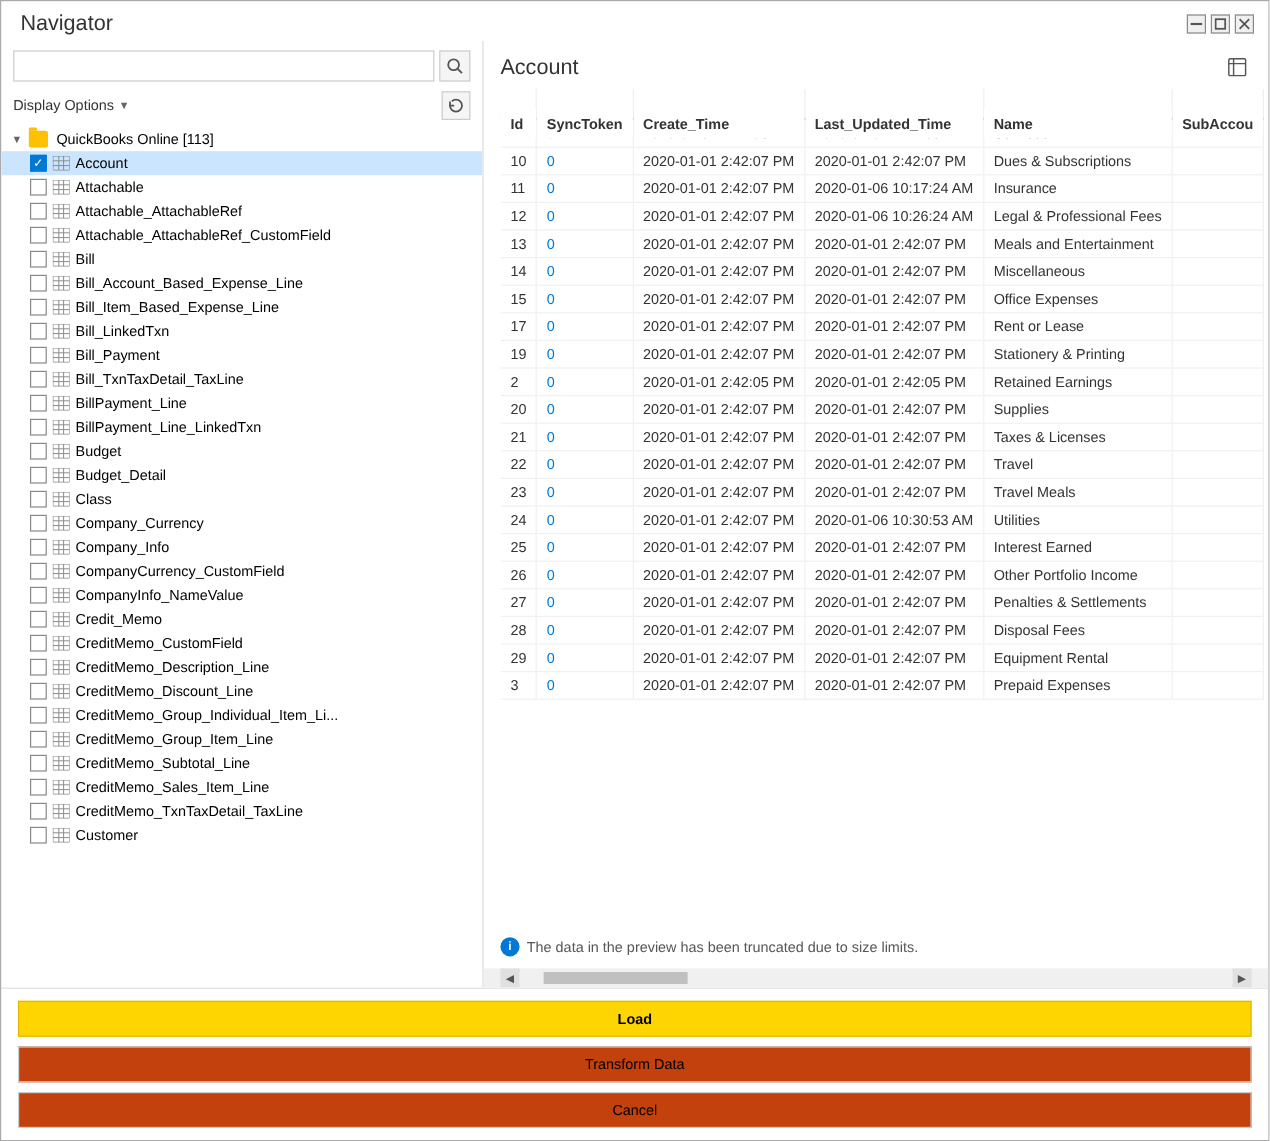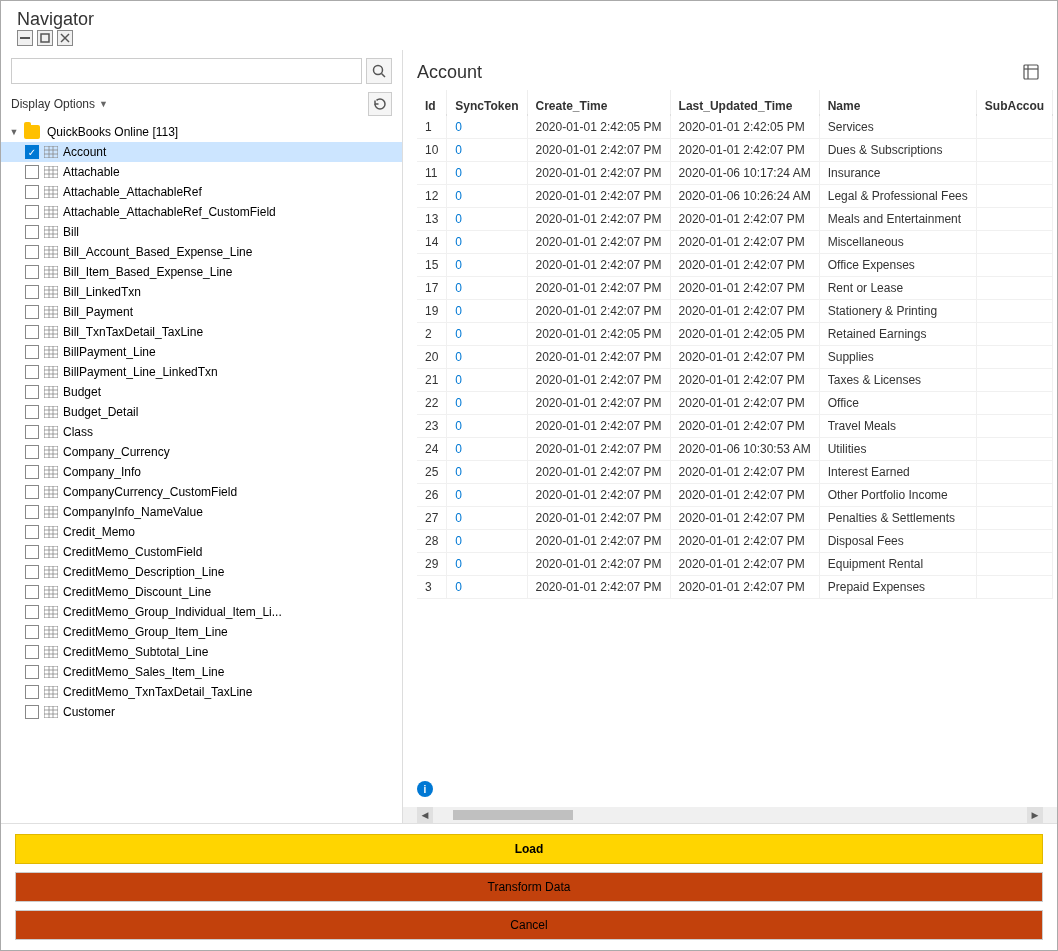--- a/index.html
+++ b/index.html
@@ -13,25 +13,24 @@
       width: 1058px;
       height: 951px;
       background: #fff;
       border: 1px solid #aaa;
       display: flex;
       flex-direction: column;
       box-shadow: 0 2px 10px rgba(0,0,0,0.2);
     }
     .title-bar {
       display: flex;
-      align-items: flex-start;
+      align-items: center;
       justify-content: space-between;
       padding: 8px 12px 4px 16px;
       flex-shrink: 0;
-      flex-direction: column;
     }
     .title-bar-title {
       font-size: 18px;
       font-weight: 400;
       color: #333;
     }
     .title-bar-controls {
       display: flex;
       gap: 4px;
     }
@@ -241,21 +240,21 @@
     }
     .data-table th {
       background: #fff;
       border-bottom: 2px solid #ddd;
       padding: 5px 8px;
       text-align: left;
       font-weight: 600;
       color: #333;
       white-space: nowrap;
       position: sticky;
-      top: 4px;
+      top: 17px;
       border-right: 1px solid #eee;
     }
     .data-table td {
       padding: 4px 8px;
       border-bottom: 1px solid #f0f0f0;
       border-right: 1px solid #f0f0f0;
       white-space: nowrap;
       color: #333;
     }
     .data-table td.numeric { color: #0078d4; }
@@ -905,21 +904,21 @@
                 <td>2020-01-01 2:42:07 PM</td>
                 <td>2020-01-01 2:42:07 PM</td>
                 <td>Taxes &amp; Licenses</td>
                 <td></td>
               </tr>
               <tr>
                 <td>22</td>
                 <td class="numeric">0</td>
                 <td>2020-01-01 2:42:07 PM</td>
                 <td>2020-01-01 2:42:07 PM</td>
-                <td>Office</td>
+                <td>Travel</td>
                 <td></td>
               </tr>
               <tr>
                 <td>23</td>
                 <td class="numeric">0</td>
                 <td>2020-01-01 2:42:07 PM</td>
                 <td>2020-01-01 2:42:07 PM</td>
                 <td>Travel Meals</td>
                 <td></td>
               </tr>
@@ -977,20 +976,21 @@
                 <td>2020-01-01 2:42:07 PM</td>
                 <td>2020-01-01 2:42:07 PM</td>
                 <td>Prepaid Expenses</td>
                 <td></td>
               </tr>
             </tbody>
         </table>
       </div>
       <div class="truncated-msg">
         <span class="info-icon">i</span>
+        <span>The data in the preview has been truncated due to size limits.</span>
       </div>
 
       <div class="scrollbar-row">
         <div class="h-scroll-arrow">◀</div>
         <div class="h-scrollbar-track">
           <div class="h-scroll-thumb"></div>
         </div>
         <div class="h-scroll-arrow">▶</div>
       </div>
     </div>

